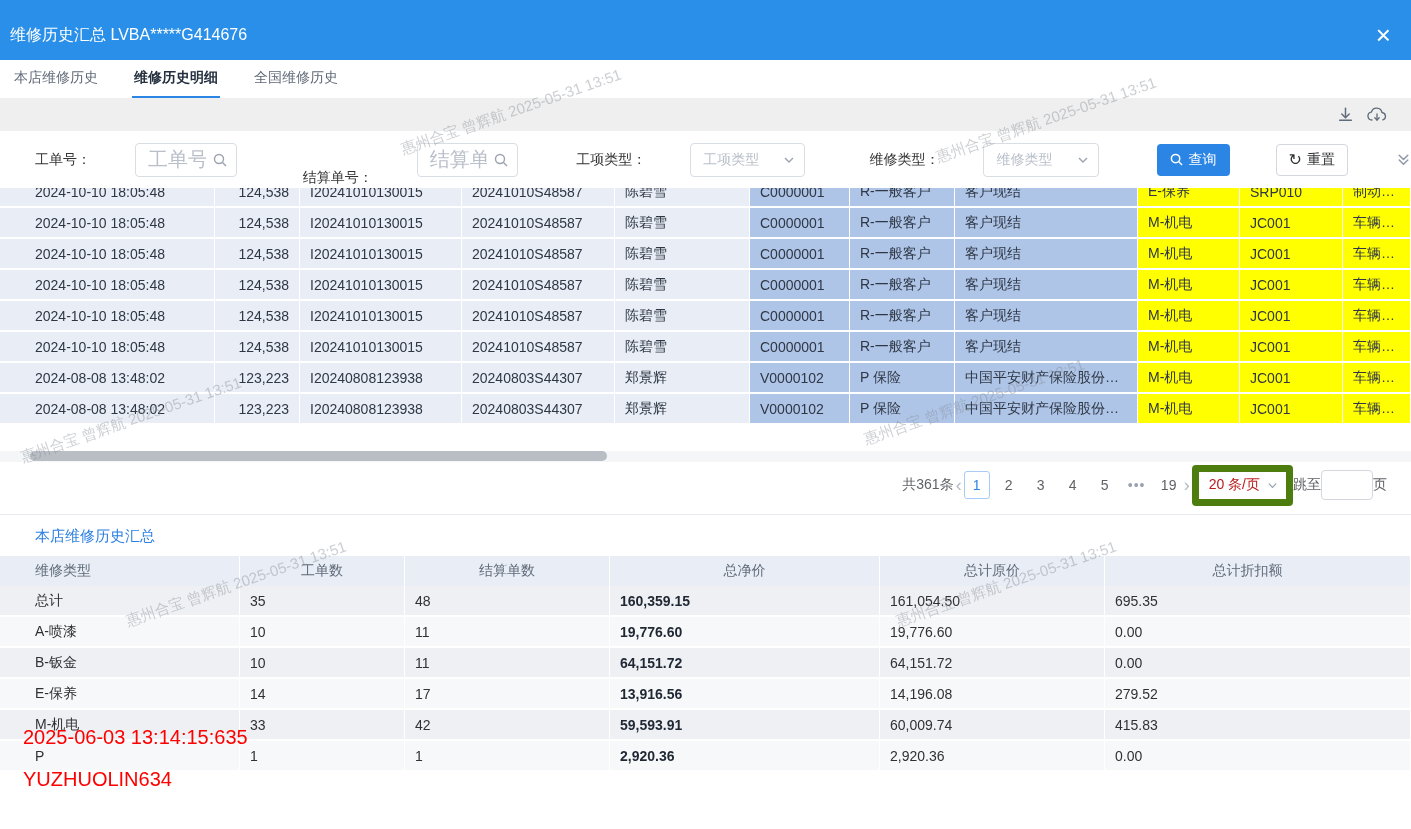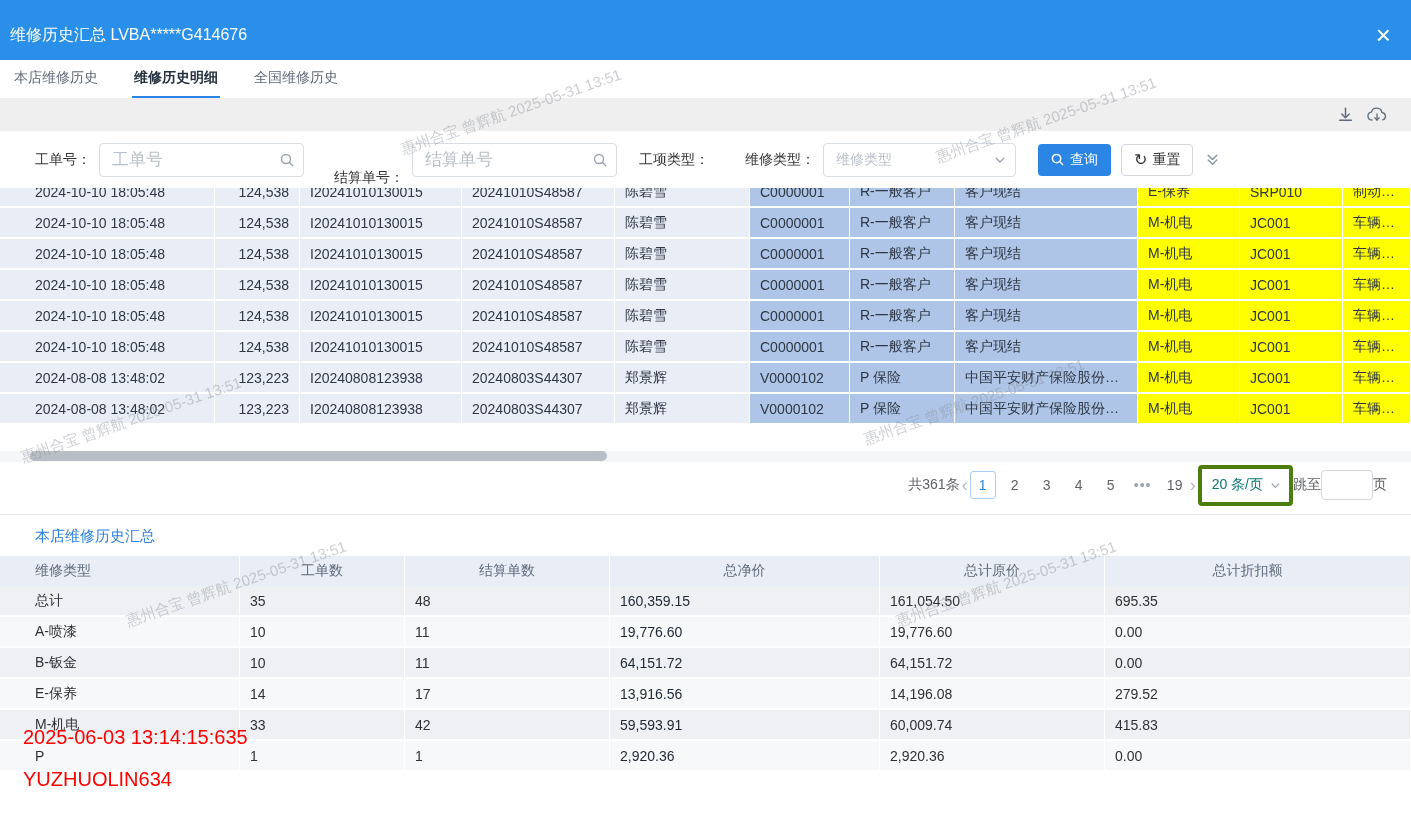--- a/index.html
+++ b/index.html
@@ -14,24 +14,24 @@
   
   .tabs{position:absolute;top:60px;left:0;right:0;height:38px;background:#fff;display:flex;align-items:stretch;padding-left:12px;z-index:1;}
   .tab{display:flex;align-items:center;margin-right:32px;font-size:14px;color:#606a78;cursor:pointer;border-bottom:2px solid transparent;padding:0 2px;}
   .tab.active{color:#24303f;font-weight:700;border-bottom-color:#2b85e4;}
 
   
   .graybar{position:absolute;top:98px;left:0;right:0;height:33px;background:#efefef;display:flex;align-items:center;justify-content:flex-end;gap:13px;padding-right:24px;z-index:1;}
   .icon-btn{color:#5f6b7a;cursor:pointer;display:flex;align-items:center;justify-content:center;}
 
   
-  .filters{position:absolute;top:131px;left:0;right:0;height:57px;background:#fff;display:flex;align-items:center;padding-left:35px;font-size:14px;color:#333;z-index:1;white-space:nowrap;}
+  .filters{position:absolute;top:131px;left:0;right:0;height:57px;background:#fff;display:flex;align-items:center;padding-left:35px;font-size:14px;color:#333;z-index:1;white-space:nowrap;gap:36px;}
   .f-label{margin-right:8px;}
   .f-input{position:relative;height:34px;width:205px;border:1px solid #d9dde4;border-radius:4px;background:#fff;display:flex;align-items:center;}
-  .f-input input{border:none;outline:none;height:100%;width:100%;padding:0 30px 0 12px;font-size:17px;color:#333;background:transparent;font-family:inherit;}
+  .f-input input{border:none;outline:none;height:100%;width:100%;padding:0 30px 0 12px;font-size:20px;color:#333;background:transparent;font-family:inherit;}
   .f-input input::placeholder{color:#b9bfc9;}
   .f-input .sicon{position:absolute;right:9px;color:#9aa3af;display:flex;}
   .f-select{position:relative;height:34px;width:193px;border:1px solid #d9dde4;border-radius:4px;display:flex;align-items:center;padding:0 26px 0 12px;color:#b9bfc9;cursor:pointer;background:#fff;}
   .f-select .chev{position:absolute;right:9px;color:#9aa3af;display:flex;}
   .ml30{margin-left:30px;margin-top:36px;} .ml22{margin-left:22px;} .ml28{margin-left:28px;}
   .btn-primary{height:32px;margin-left:22px;background:#2b85e4;color:#fff;border:none;border-radius:4px;font-size:14px;padding:0 13px;display:flex;align-items:center;gap:6px;cursor:pointer;font-family:inherit;}
   .btn-plain{height:32px;margin-left:10px;background:#fff;color:#303133;border:1px solid #d4d7de;border-radius:4px;font-size:14px;padding:0 12px;display:flex;align-items:center;gap:5px;cursor:pointer;font-family:inherit;}
   .btn-plain .ricon{font-size:16px;line-height:1;color:#303133;}
   .expand-toggle{margin-left:12px;cursor:pointer;color:#8f98a8;display:flex;}
 
@@ -48,33 +48,33 @@
   .hscroll-track{position:absolute;top:451px;left:0;right:0;height:11px;background:#f5f6f7;}
   .hscroll-thumb{position:absolute;left:30px;top:0;width:577px;height:10px;background:#b9bdc4;border-radius:5px;cursor:pointer;}
 
   
   .pagination{position:absolute;top:468px;right:24px;height:34px;display:flex;align-items:center;font-size:14px;color:#606266;z-index:1;}
   .page-arrow{color:#b4bac4;cursor:pointer;font-size:18px;padding:0 2px;}
   .pages{display:flex;align-items:center;gap:6px;}
   .page-btn{min-width:26px;height:28px;display:flex;align-items:center;justify-content:center;cursor:pointer;border-radius:3px;padding:0 4px;}
   .page-btn.active{border:1px solid #a9ccf6;color:#2b85e4;background:#fff;}
   .page-btn.dots{color:#9aa3af;letter-spacing:1px;cursor:default;}
-  .size-select{position:relative;height:41px;border:4px solid #4d7c0f;border-radius:4px;padding:0 26px 0 10px;display:flex;align-items:center;cursor:pointer;background:#fff;color:#0f766e;}
+  .size-select{position:relative;height:41px;border:7px solid #4d7c0f;border-radius:4px;padding:0 26px 0 10px;display:flex;align-items:center;cursor:pointer;background:#fff;color:#b91c1c;}
   .size-select .chev{position:absolute;right:8px;color:#9aa3af;display:flex;}
   .jump-input{width:52px;height:30px;border:1px solid #d4d7de;border-radius:4px;outline:none;font-size:14px;text-align:center;font-family:inherit;}
 
   
   .summary{position:absolute;top:514px;left:0;right:0;border-top:1px solid #e8ebf0;padding-top:12px;background:#fff;z-index:0;}
   .summary-title{color:#2b7fe3;font-size:15px;margin:0 0 10px 35px;font-weight:400;}
   table.sum{width:1411px;border-collapse:separate;border-spacing:0;table-layout:fixed;}
   table.sum th{height:30px;background:#e9edf5;color:#5f6b7a;font-weight:400;font-size:14px;padding:0 10px;border-right:1px solid #fff;white-space:nowrap;}
   table.sum td{height:31px;font-size:14px;color:#303133;padding:0 10px;border-bottom:2px solid #fff;border-right:1px solid #fff;white-space:nowrap;}
   table.sum .al{text-align:left;} table.sum .ar{}
   table.sum .first{padding-left:35px;} table.sum .last{padding-right:30px;}
-  table.sum td.col-net{font-weight:400;color:#1f2733;}
+  table.sum td.col-net{font-weight:700;color:#1f2733;}
   table.sum tr.even td{background:#eef0f4;}
   table.sum tr.odd td{background:#f7f8fa;}
 
   
   .wm-layer{position:absolute;inset:0;pointer-events:none;z-index:5;}
   .wm{position:absolute;white-space:nowrap;color:#878d96;opacity:.42;font-size:15px;transform:rotate(-19deg);transform-origin:left bottom;}
   .brand{position:absolute;left:28px;top:2px;font-family:"Liberation Serif",serif;font-size:43px;font-weight:900;color:#e60012;letter-spacing:3px;z-index:6;text-decoration:line-through;pointer-events:none;}
   .red-ts{position:absolute;left:23px;top:726px;font-size:20px;color:#fe0000;z-index:6;pointer-events:none;}
   .red-user{position:absolute;left:23px;top:768px;font-size:20px;color:#fe0000;z-index:6;pointer-events:none;}
 </style>
@@ -134,20 +134,28 @@
       <input placeholder="结算单号" style="">
       <span class="sicon">
         <svg width="14" height="14" viewBox="0 0 14 14">
             <circle cx="6" cy="6" r="4.5" fill="none" stroke="currentColor" stroke-width="1.4"></circle>
             <line x1="9.5" y1="9.5" x2="13" y2="13" stroke="currentColor" stroke-width="1.4"></line>
           </svg>
       </span>
     </span>
 
     <span class="f-label ml22">工项类型：</span>
+    <span class="f-select">
+      <span>工项类型</span>
+      <span class="chev">
+        <svg width="12" height="12" viewBox="0 0 12 12">
+            <polyline points="2,4 6,8 10,4" fill="none" stroke="currentColor" stroke-width="1.4"></polyline>
+          </svg>
+      </span>
+    </span>
 
     <span class="f-label ml28">维修类型：</span>
     <span class="f-select">
       <span>维修类型</span>
       <span class="chev">
         <svg width="12" height="12" viewBox="0 0 12 12">
             <polyline points="2,4 6,8 10,4" fill="none" stroke="currentColor" stroke-width="1.4"></polyline>
           </svg>
       </span>
     </span>

